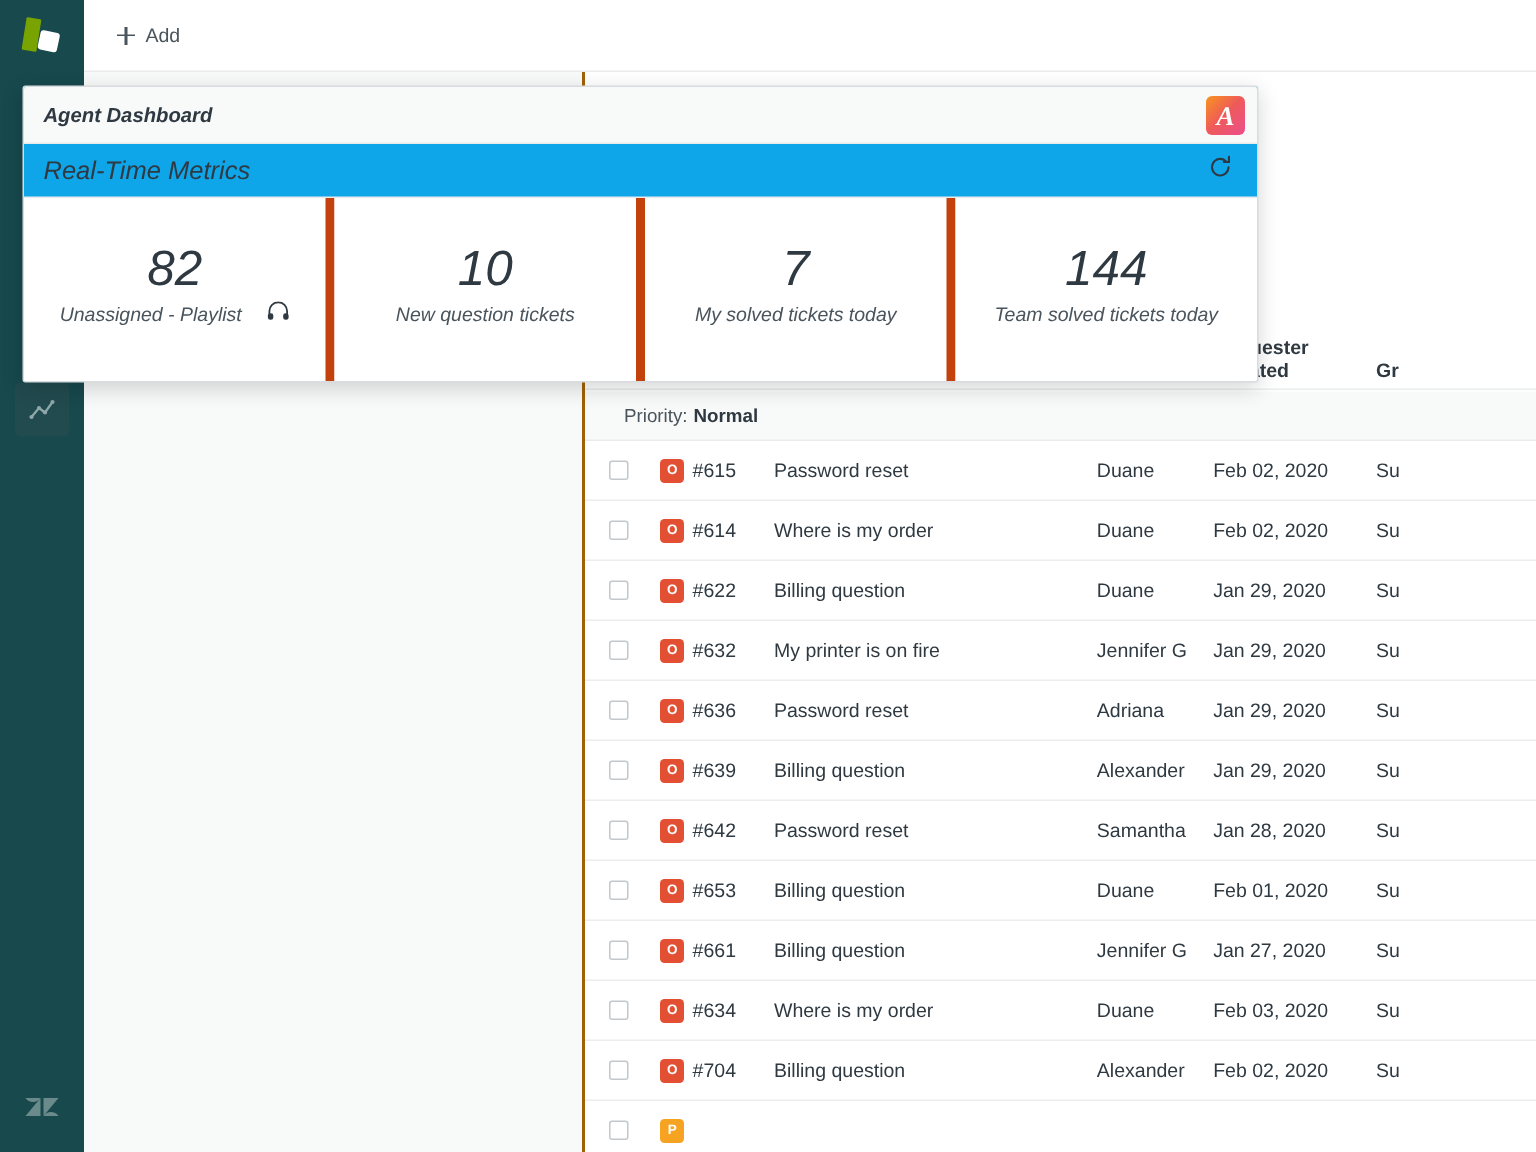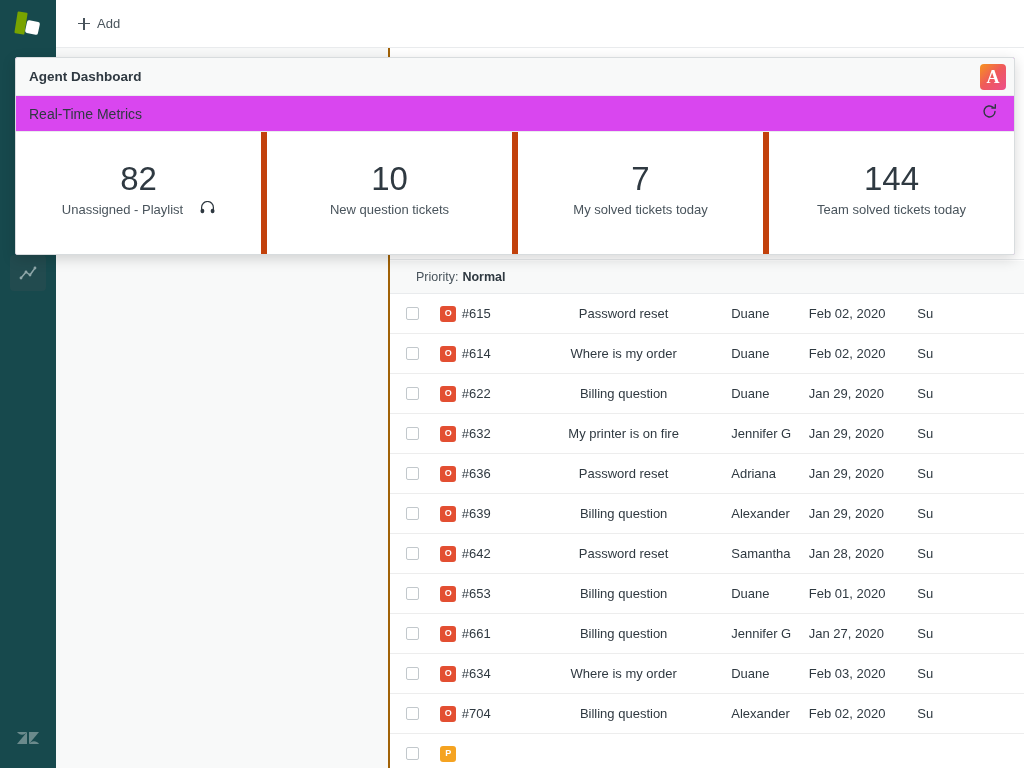--- a/index.html
+++ b/index.html
@@ -125,59 +125,59 @@
   }
   .c-badge { width: 28px; display: flex; justify-content: center; }
   .sbadge {
     width: 16px; height: 16px; border-radius: 3px;
     display: flex; align-items: center; justify-content: center;
     color: #ffffff; font-size: 9px; font-weight: bold; line-height: 1;
   }
   .sbadge.open { background: #e34f32; }
   .sbadge.pending { background: #f5a321; }
   .c-id { width: 56px; }
-  .c-subject { width: 222px; text-align: center; }
+  .c-subject { width: 222px; }
   .c-requester { width: 80px; }
   .c-updated { width: 112px; }
   .c-group { width: 110px; }
 
   .hd-check { width: 46px; display: flex; justify-content: center; }
   .hd-id { width: 84px; }
   .hd-subject { width: 222px; }
   .hd-requester { width: 80px; }
   .hd-updated { width: 112px; }
   .hd-group { width: 110px; }
 
   
   .col-seps { position: absolute; top: 48px; left: 0; right: 0; height: 128px; }
 
   
   .overlay {
-    position: absolute; left: 15px; top: 57px; width: 1000px; height: 198px;
-    background: #d946ef; border: 1px solid #d8dcde; border-radius: 2px;
+    position: absolute; left: 15px; top: 57px; width: 824px; height: 198px;
+    background: #0ea5e9; border: 1px solid #d8dcde; border-radius: 2px;
     box-shadow: 0 4px 14px rgba(0,0,0,.16);
-    z-index: 10; overflow: hidden;
+    z-index: 10; overflow: hidden; font-style: italic;
   }
   .ov-header {
     height: 38px; background: #f8f9f9; border-bottom: 1px solid #e9ebed;
     display: flex; align-items: center; padding: 0 8px 0 13px;
   }
   .ov-title { font-size: 13.5px; font-weight: bold; color: #2f3941; }
   .brand-logo {
     margin-left: auto; width: 26px; height: 26px; border-radius: 4px;
     background: linear-gradient(135deg, #f7941e 0%, #ef5a5a 48%, #ec4e8c 100%);
     display: flex; align-items: center; justify-content: center;
     color: #ffffff; font-size: 18px; font-weight: bold; line-height: 1;
     font-family: "Liberation Serif", serif;
   }
   .ov-sub {
     height: 36px; display: flex; align-items: center;
     padding: 0 13px; border-bottom: 1px solid #e9ebed;
   }
-  .ov-sub-title { font-size: 14px; color: #2f3941; }
+  .ov-sub-title { font-size: 17px; color: #2f3941; }
   .refresh-btn { margin-left: auto; width: 24px; height: 24px;
     display: flex; align-items: center; justify-content: center; }
 
   .metrics { display: flex; height: 122px; background: #fafafa; }
   .metric {
     flex: 1; background: #ffffff; border-right: 6px solid #c2410c;
     display: flex; flex-direction: column; align-items: center;
     justify-content: center; padding-bottom: 10px;
   }
   .metric:last-child { border-right: none; }

